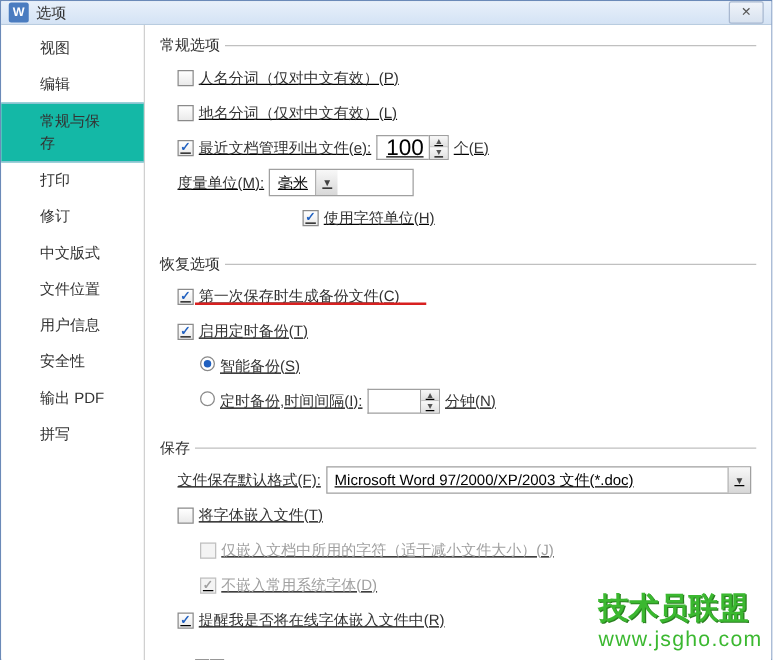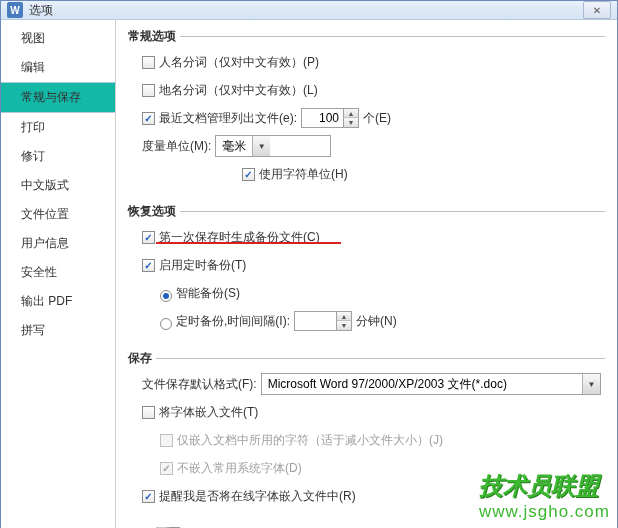--- a/index.html
+++ b/index.html
@@ -63,21 +63,21 @@
       flex: 1;
       display: flex;
       background: #fff;
     }
     .sidebar {
       width: 115px;
       border-right: 1px solid #d0d0d0;
       padding: 4px 0;
     }
     .sidebar-item {
-      padding: 6px 20px;
+      padding: 6px 31px;
       cursor: pointer;
       color: #333;
     }
     .sidebar-item.selected {
       background: #14b8a6;
       border-top: 1px solid #b0c8e0;
       border-bottom: 1px solid #b0c8e0;
     }
     .content {
       flex: 1;
@@ -87,37 +87,37 @@
     .fieldset {
       margin-bottom: 8px;
       position: relative;
       padding: 0;
     }
     .fieldset-legend {
       color: #333;
       font-size: 12px;
       display: flex;
       align-items: center;
-      font-weight: bold;
     }
     .fieldset-legend::after {
       content: "";
       flex: 1;
       height: 1px;
       background: #c0c0c0;
       margin-left: 4px;
     }
     .fieldset-body {
       padding: 6px 0 4px 14px;
     }
     .row {
       display: flex;
       align-items: center;
       margin-bottom: 6px;
       min-height: 22px;
+      text-decoration: underline;
     }
     .checkbox-wrap {
       display: flex;
       align-items: center;
       gap: 4px;
     }
     .checkbox {
       width: 13px;
       height: 13px;
       border: 1px solid #8a8a8a;
@@ -135,21 +135,21 @@
     }
     .checkbox.disabled {
       border-color: #c0c0c0;
       background: #f4f4f4;
     }
     .checkbox.disabled.checked::after {
       color: #a0a0a0;
     }
     .radio-wrap {
       display: flex;
-      align-items: flex-end;
+      align-items: flex-start;
       gap: 4px;
     }
     .radio {
       width: 12px;
       height: 12px;
       border: 1px solid #8a8a8a;
       border-radius: 50%;
       background: #fff;
       display: inline-flex;
       align-items: center;
@@ -173,21 +173,21 @@
       display: inline-flex;
       align-items: stretch;
       height: 20px;
       margin: 0 4px;
     }
     .spinner input {
       width: 42px;
       border: 1px solid #a0a0a0;
       border-right: none;
       padding: 0 4px;
-      font-size: 12px;
+      font-size: 18px;
       text-align: right;
     }
     .spinner-btns {
       display: flex;
       flex-direction: column;
       border: 1px solid #a0a0a0;
     }
     .spinner-btn {
       width: 14px;
       height: 9px;
@@ -233,21 +233,20 @@
     }
     .watermark {
       position: absolute;
       bottom: 6px;
       right: 8px;
       pointer-events: none;
     }
     .wm-text {
       font-size: 24px;
       font-weight: bold;
-      font-style: italic;
       color: #3bb830;
       text-shadow: 1px 1px 0 #2a8020;
     }
     .wm-url {
       font-size: 17px;
       color: #3bb830;
       text-align: center;
       letter-spacing: 1px;
     }
   </style>

